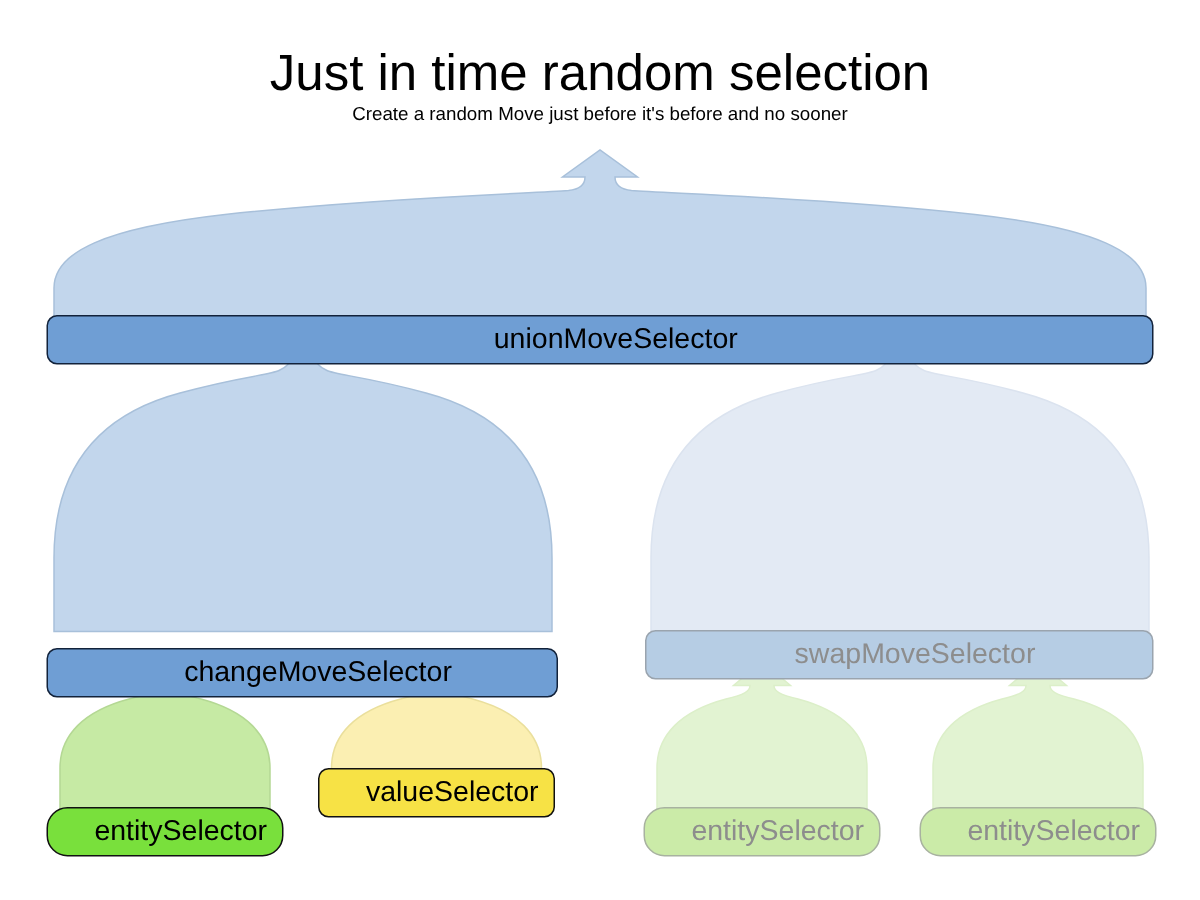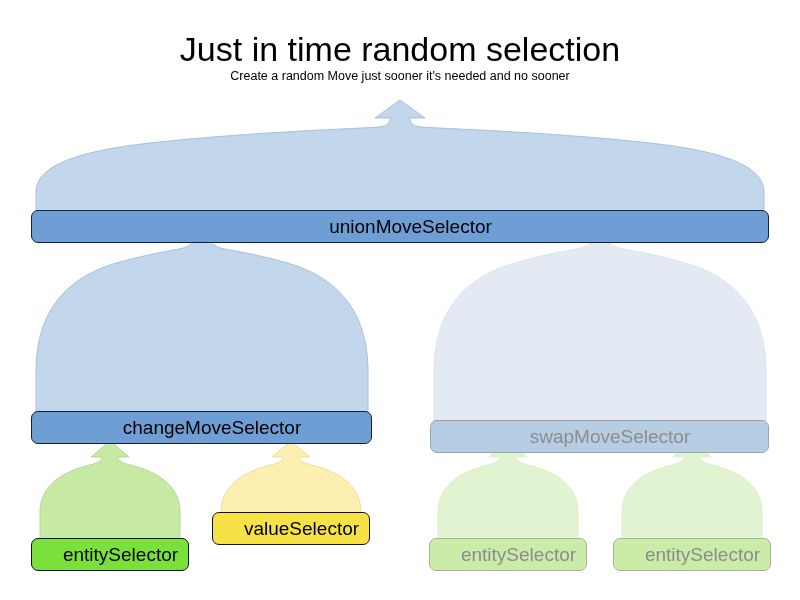--- a/index.html
+++ b/index.html
@@ -72,20 +72,21 @@
     padding-left: 21px;
   }
 
   .node-blue {
     background: #6f9ed4;
     border-color: #12223a;
   }
   .node-green {
     background: #79e03c;
     border-color: #111111;
+    border-radius: 14px;
   }
   .node-yellow {
     background: #f7e245;
     border-color: #111111;
   }
 
   
   .node-faded {
     color: #8d8d8d;
   }
@@ -99,21 +100,21 @@
   }
 
   .node-lg { font-size: 19px; }
 </style>
 </head>
 <body>
 
 <div id="diagram-root">
 
   <div class="title">Just in time random selection</div>
-  <div class="subtitle">Create a random Move just sooner it's needed and no sooner</div>
+  <div class="subtitle">Create a random Move just before it's before and no sooner</div>
 
   <svg class="funnel-layer" viewBox="0 0 800 600" width="800" height="600">
 
     <path fill="#C2D6EC" stroke="#A8C0DA" stroke-width="1" d="M 36,211
              L 36,192
              C 36,168 70,152 150,143
              C 250,132 352,129 379,127
              C 388,126 390,122 390,118
              L 375,118
              L 400,100
@@ -205,21 +206,21 @@
              C 700,461 704,463 716,466
              C 746,474 762,490 762,512
              L 762,539
              Z"></path>
   </svg>
 
   <div class="node node-blue node-lg" style="left:31px; top:210px; width:738px; height:33px;">
     <span>unionMoveSelector</span>
   </div>
 
-  <div class="node node-blue node-lg" style="left:31px; top:411px; width:341px; height:33px;text-align:right;">
+  <div class="node node-blue node-lg" style="left:31px; top:432px; width:341px; height:33px;text-align:right;">
     <span>changeMoveSelector</span>
   </div>
 
   <div class="node node-blue node-faded node-lg" style="left:430px; top:420px; width:339px; height:33px;justify-content:center;">
     <span>swapMoveSelector</span>
   </div>
 
   <div class="node node-green" style="left:31px; top:538px; width:158px; height:33px;">
     <span>entitySelector</span>
   </div>

